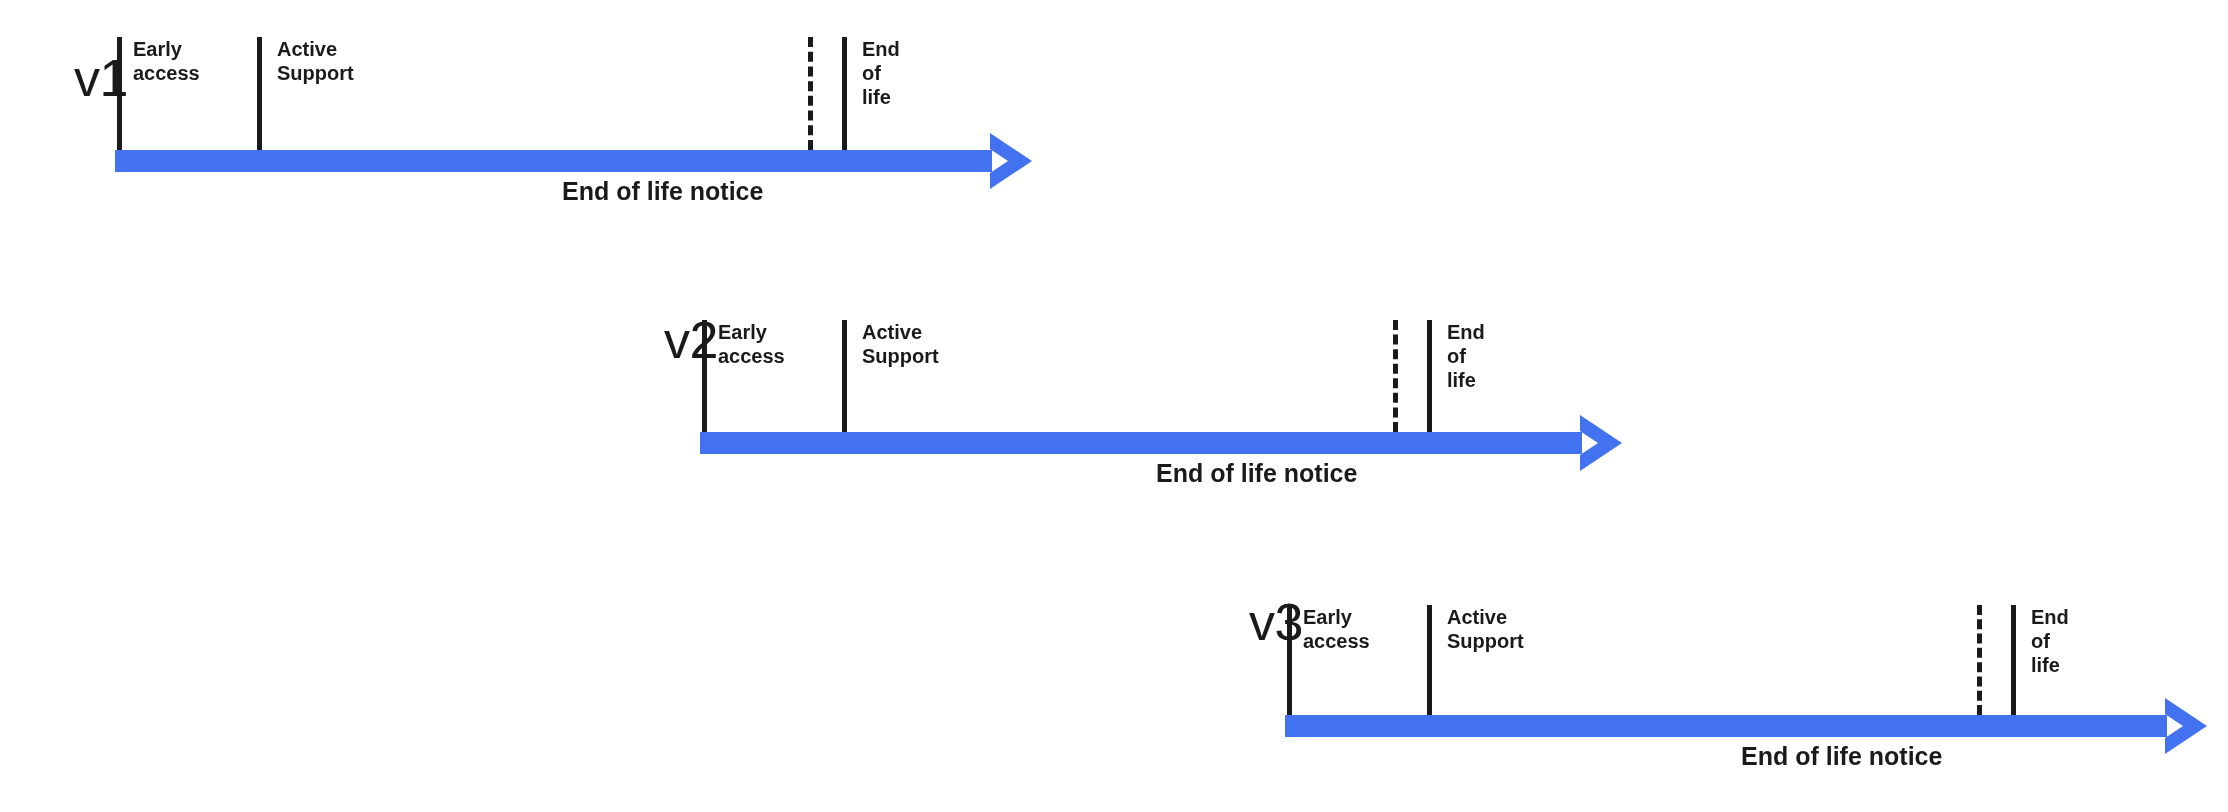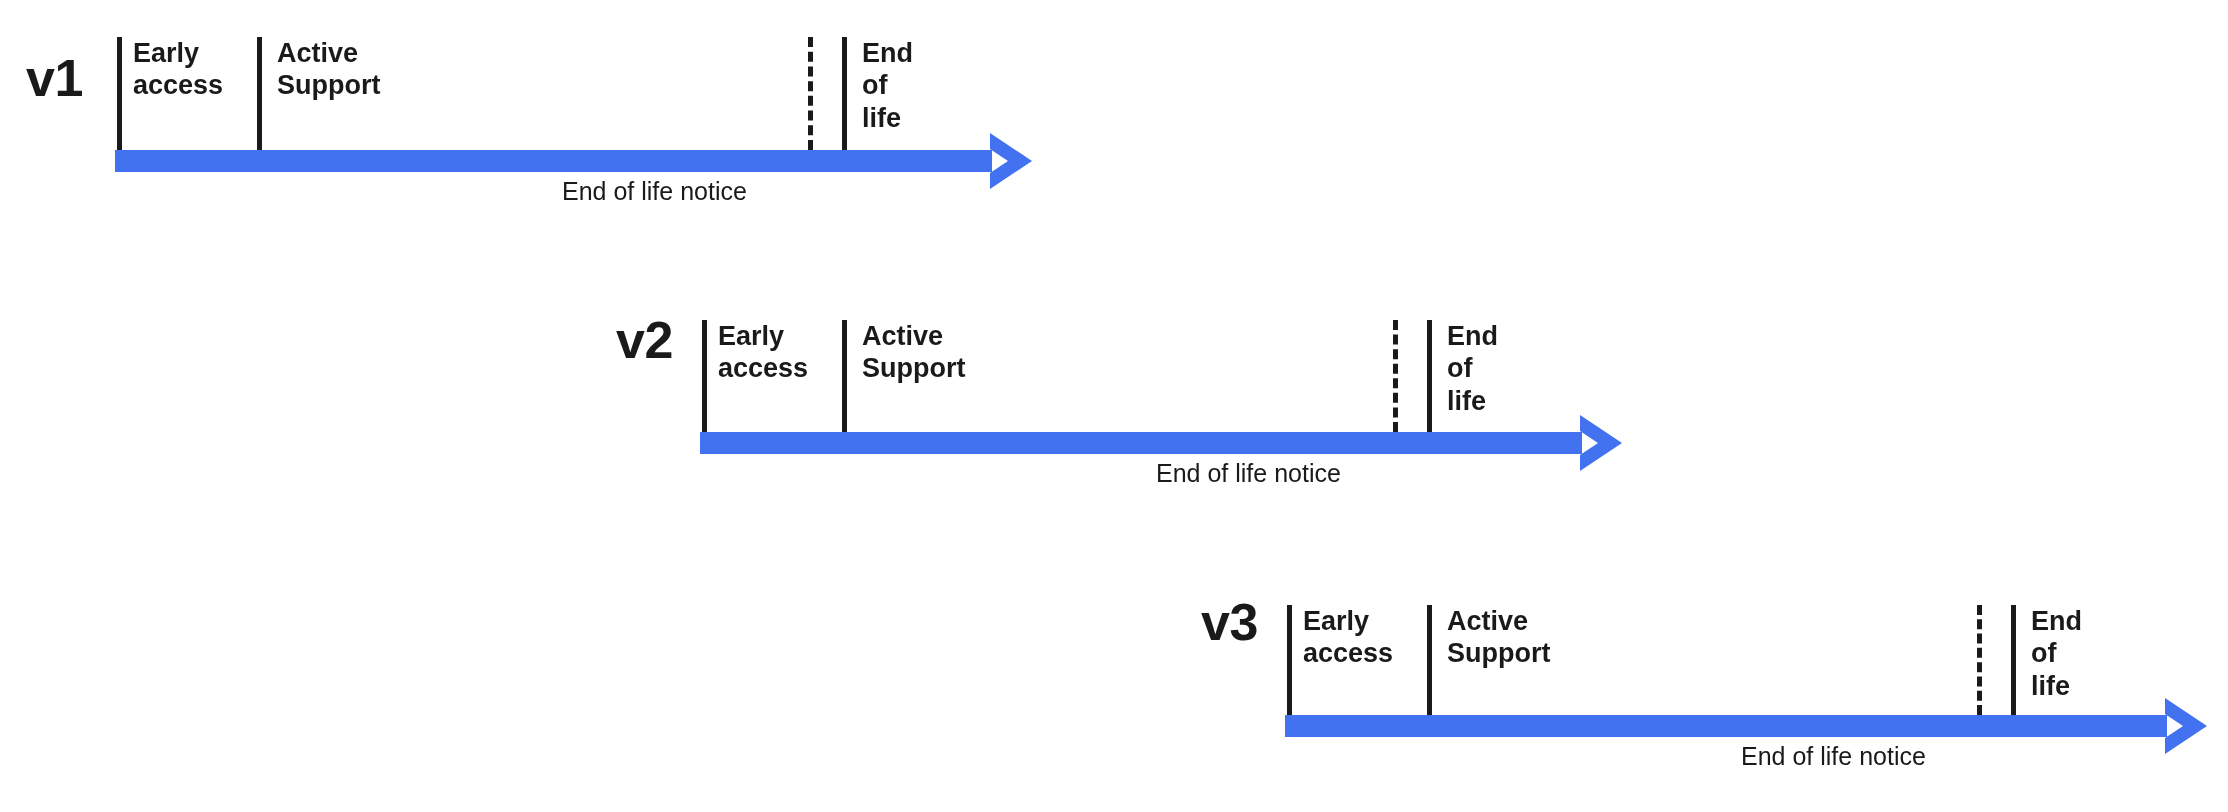--- a/index.html
+++ b/index.html
@@ -22,25 +22,26 @@
   .timeline-row {
     position: absolute;
     left: 0;
     top: 0;
   }
 
   
   .version-label {
     position: absolute;
     font-size: 52px;
-    font-weight: 700;
+    font-weight: 400;
     color: #1a1a1a;
     letter-spacing: -0.5px;
     white-space: nowrap;
     line-height: 1;
+    margin-left: 48px;
   }
 
   
   .bar-line {
     position: absolute;
     height: 22px;
     background: #4272ef;
   }
 
   
@@ -57,32 +58,32 @@
   }
   .tick.dashed {
     width: 0;
     background: none;
     border-left: 5px dashed #1a1a1a;
   }
 
   
   .phase-label {
     position: absolute;
-    font-size: 27px;
+    font-size: 20px;
     font-weight: 700;
     color: #1a1a1a;
     line-height: 1.2;
     white-space: pre-line;
   }
 
   
   .notice-label {
     position: absolute;
     font-size: 25px;
-    font-weight: 400;
+    font-weight: 700;
     color: #1a1a1a;
     line-height: 1.2;
     white-space: nowrap;
   }
 </style>
 </head>
 <body>
 
 <div id="canvas">
     <div class="timeline-row">

